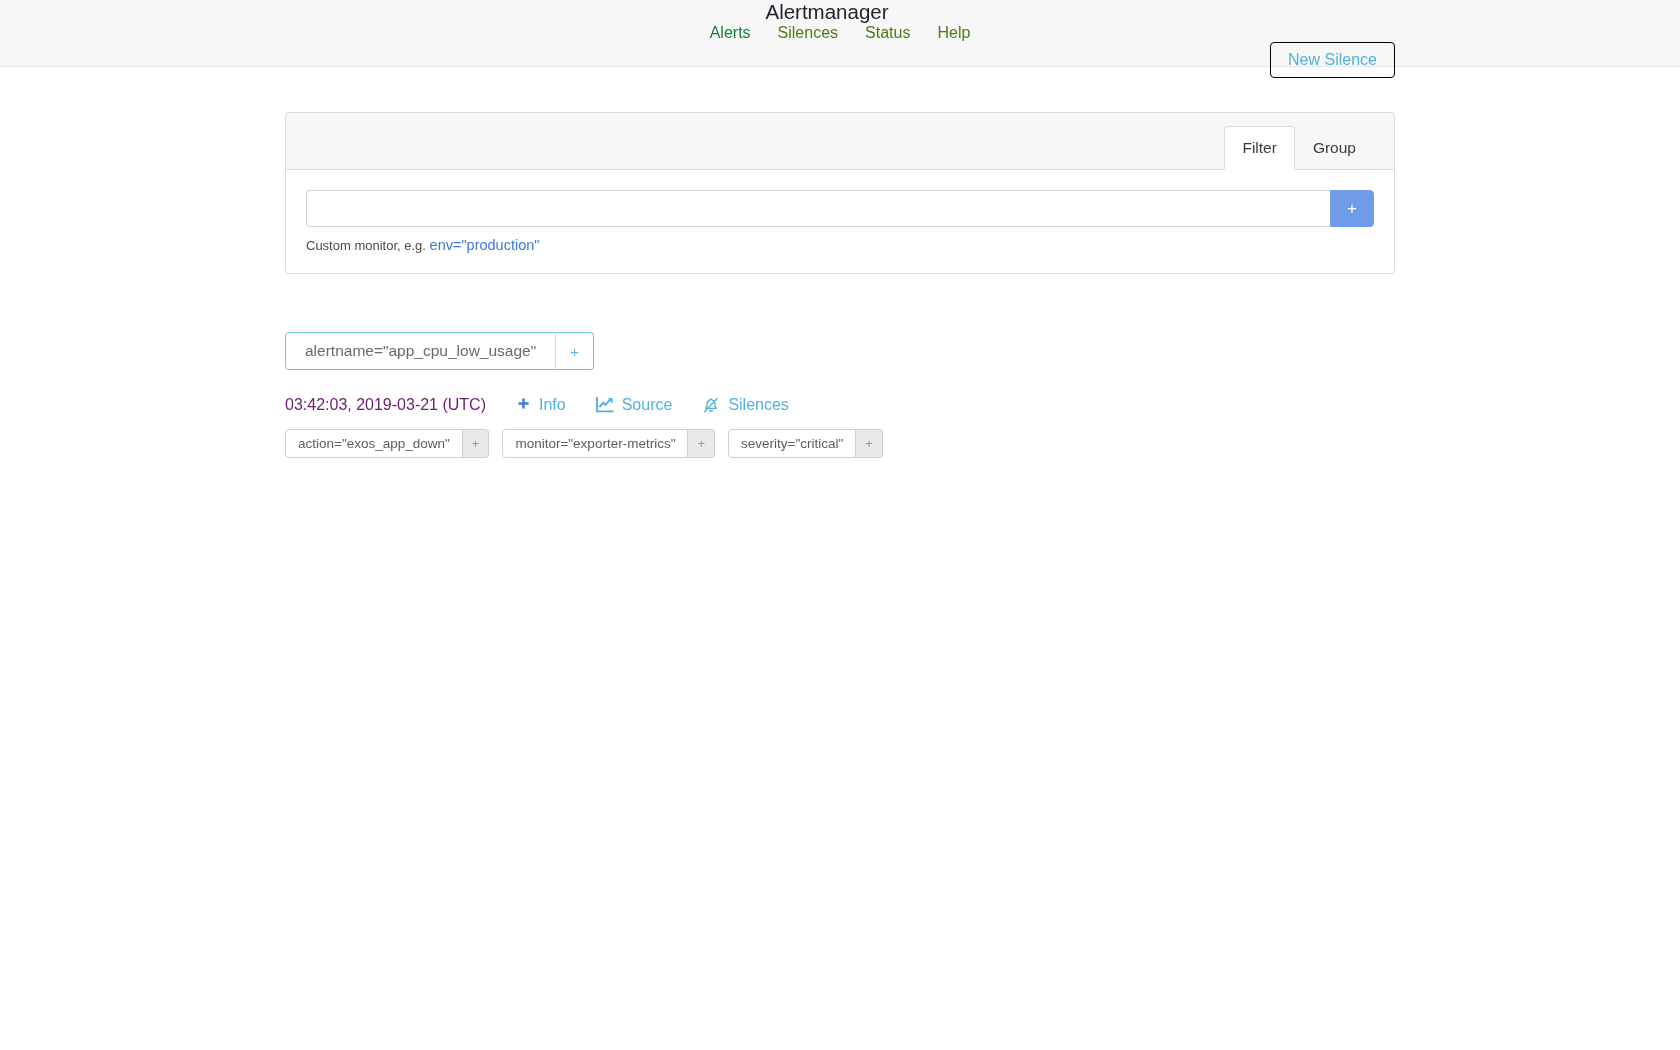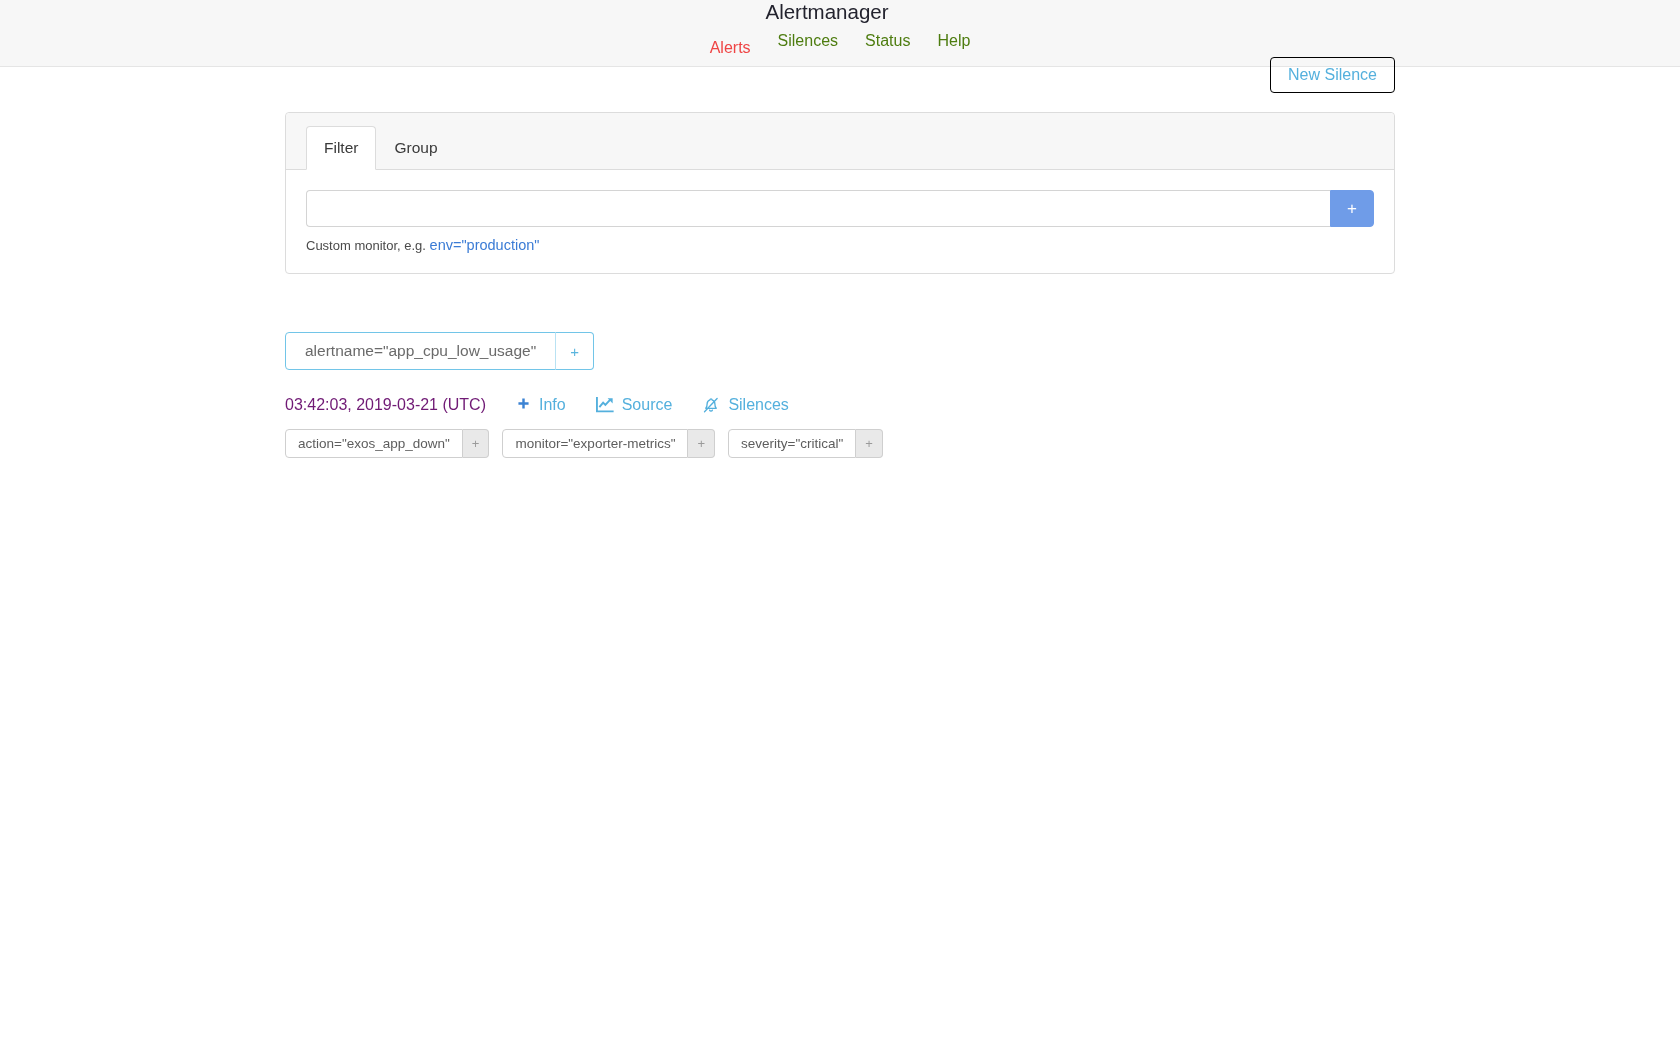--- a/index.html
+++ b/index.html
@@ -20,21 +20,21 @@
   .nav-inner { display: flex; align-items: center; height: 100%; flex-direction: column; }
   .brand {
     font-size: 20.5px;
     font-weight: 500;
     color: #23232e;
     margin-right: 26px;
     cursor: pointer;
   }
   .nav-links { display: flex; align-items: center; gap: 27px; list-style: none; }
   .nav-link { font-size: 16px; color: #4d7c0f; cursor: pointer; }
-  .nav-link.active { color: #ef4444; margin-top: 15px; }
+  .nav-link.active { color: #15803d; }
   .btn-new-silence {
     margin-left: auto;
     background: transparent;
     border: 1px solid #000000;
     color: #54b0dd;
     font-size: 16px;
     font-family: inherit;
     padding: 8px 17px;
     border-radius: 4px;
     cursor: pointer;
@@ -48,20 +48,21 @@
     background: #fff;
   }
   .card-header {
     background: #f7f7f7;
     border-bottom: 1px solid #dcdcdc;
     border-radius: 4px 4px 0 0;
     display: flex;
     align-items: flex-end;
     padding: 0 20px;
     height: 57px;
+    flex-direction: column;
   }
   .tabs { display: flex; align-items: flex-end; height: 100%; }
   .tab {
     font-size: 15.5px;
     color: #3a3a3a;
     padding: 12px 17px;
     margin-bottom: -1px;
     cursor: pointer;
     border: 1px solid transparent;
     border-radius: 4px 4px 0 0;

